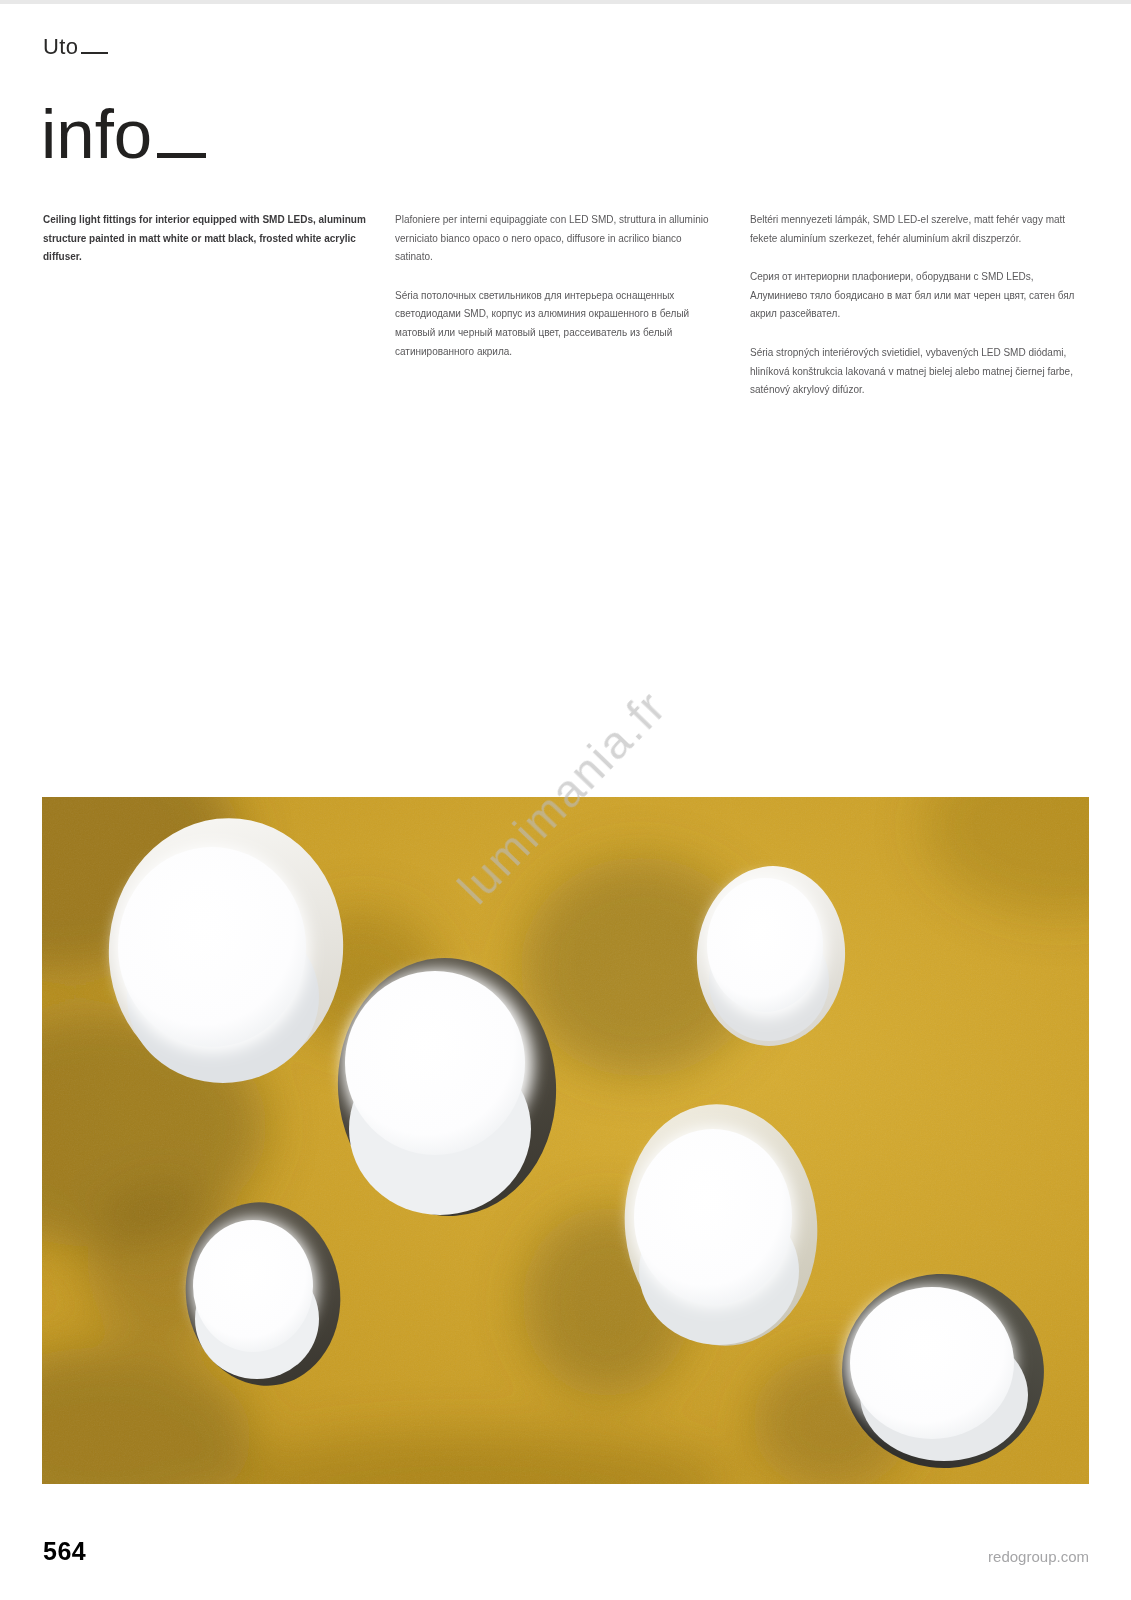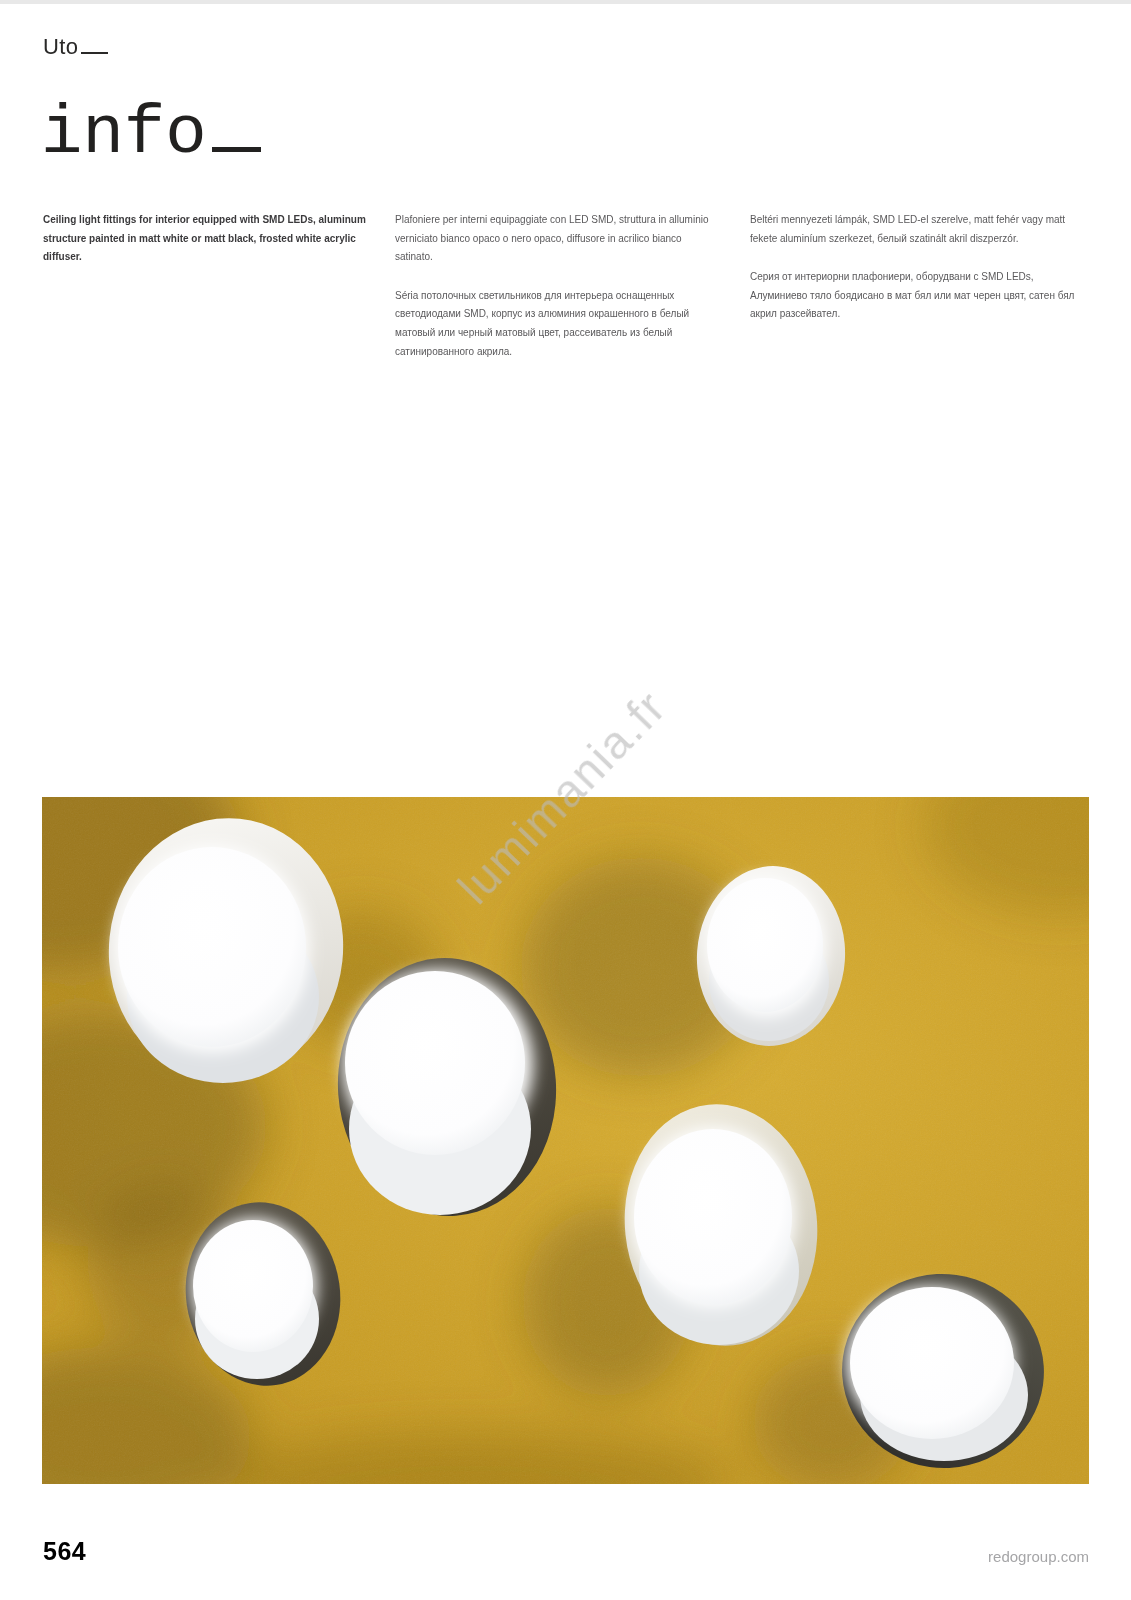--- a/index.html
+++ b/index.html
@@ -16,21 +16,21 @@
   .brand{
     position:absolute; left:43px; top:30px;
     font-size:22px; font-weight:500; color:#2a2928; letter-spacing:.4px;
   }
   .u-line{
     display:inline-block; width:27px; height:2.5px; background:#2a2928;
     margin-left:3px; vertical-align:baseline;
   }
   .title{
     position:absolute; left:41px; top:96px;
-    font-size:69px; font-weight:300; color:#222120; line-height:1; letter-spacing:0;font-family:Liberation Mono, monospace;
+    font-size:69px; font-weight:300; color:#222120; line-height:1; letter-spacing:0;
   }
   .t-line{
     display:inline-block; width:49px; height:5px; background:#222120;
     margin-left:5px; vertical-align:baseline;
   }
   
   .cols{position:absolute; left:0; top:207px; width:1131px;}
   .col{position:absolute; top:0; font-size:10px; line-height:18.6px; color:#5a595b;}
   .col p{margin:0 0 20px 0;}
   .col-1{left:43px;  width:336px; color:#3b3a3c; font-weight:bold;}
@@ -74,22 +74,23 @@
 
   <div class="cols">
     <div class="col col-1">
       <p>Ceiling light fittings for interior equipped with SMD LEDs, aluminum structure painted in matt white or matt black, frosted white acrylic diffuser.</p>
     </div>
     <div class="col col-2">
       <p>Plafoniere per interni equipaggiate con LED SMD, struttura in alluminio verniciato bianco opaco o nero opaco, diffusore in acrilico bianco satinato.</p>
       <p>Séria потолочных светильников для интерьера оснащенных светодиодами SMD, корпус из алюминия окрашенного в белый матовый или черный матовый цвет, рассеиватель из белый сатинированного акрила.</p>
     </div>
     <div class="col col-3">
-      <p>Beltéri mennyezeti lámpák, SMD LED-el szerelve, matt fehér vagy matt fekete aluminíum szerkezet, белый szatinált akril diszperzór.</p>
+      <p>Beltéri mennyezeti lámpák, SMD LED-el szerelve, matt fehér vagy matt fekete aluminíum szerkezet, fehér aluminíum akril diszperzór.</p>
       <p>Серия от интериорни плафониери, оборудвани с SMD LEDs, Алуминиево тяло боядисано в мат бял или мат черен цвят, сатен бял акрил разсейвател.</p>
+      <p>Séria stropných interiérových svietidiel, vybavených LED SMD diódami, hliníková konštrukcia lakovaná v matnej bielej alebo matnej čiernej farbe, saténový akrylový difúzor.</p>
     </div>
   </div>
 
   <div class="photo">
     <svg width="1047" height="687" viewBox="0 0 1047 687" xmlns="http://www.w3.org/2000/svg">
       <defs>
         <radialGradient id="lightwash" cx="65%" cy="38%" r="65%">
           <stop offset="0%" stop-color="#dab034" stop-opacity="0.9"></stop>
           <stop offset="100%" stop-color="#dab034" stop-opacity="0"></stop>
         </radialGradient>

